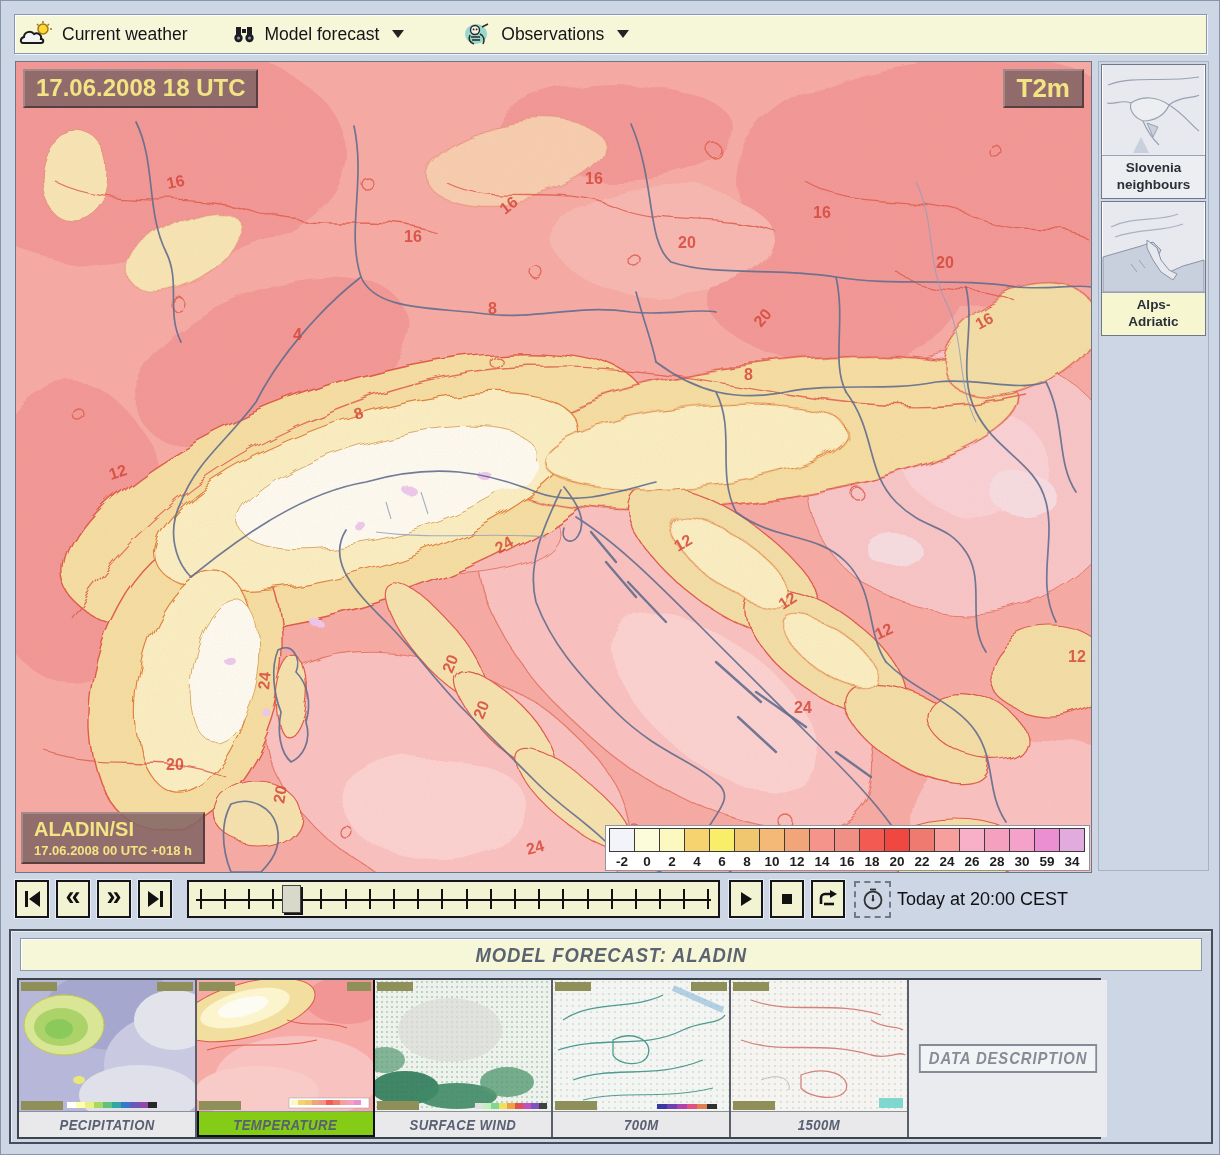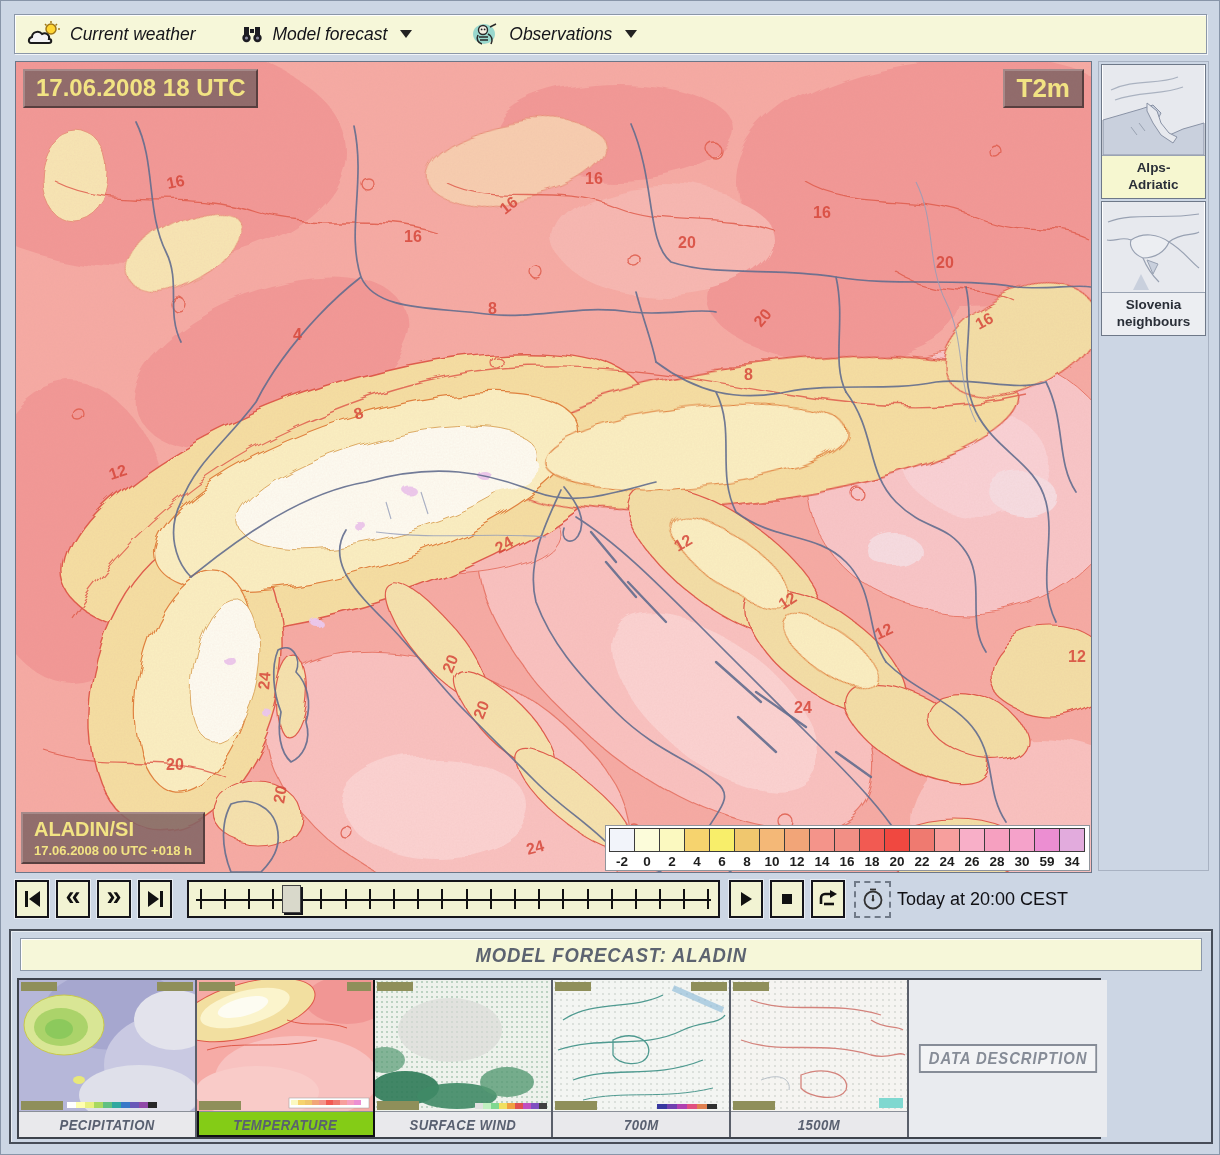--- a/index.html
+++ b/index.html
@@ -2,21 +2,21 @@
 <html><head>
 <meta charset="utf-8">
 <style>
   html,body{margin:0;padding:0;background:#ffffff;}
   .page{position:relative;width:1220px;height:1155px;background:#ccd6e4;
         font-family:"Liberation Sans",sans-serif;border:1px solid #8895a8;box-sizing:border-box;overflow:hidden;}
 
   
   .toolbar{position:absolute;left:13px;top:13px;width:1193px;height:40px;background:#f6f7d9;
            border:1px solid #8b97a8;box-shadow:inset 1px 1px 0 #ffffff,1px 1px 0 #f2f5f8;
-           display:flex;align-items:center;padding:0 12px;box-sizing:border-box;font-style:italic;}
+           display:flex;align-items:center;padding:0 4px;box-sizing:border-box;}
   .tb-item{display:flex;align-items:center;gap:9px;font-size:17.5px;color:#141419;margin-right:46px;cursor:pointer;}
   .tb-item svg{display:block;}
   .caret{width:0;height:0;border-left:6px solid transparent;border-right:6px solid transparent;
          border-top:8px solid #222;margin-left:4px;}
 
   
   .map-panel{position:absolute;left:14px;top:60px;width:1075px;height:810px;border:1px solid #6b7688;
              background:#f6aba4;overflow:hidden;}
   .map-panel svg.mainmap{position:absolute;left:0;top:0;}
   .clbl{fill:#d6473a;font-size:16px;font-weight:bold;font-family:"Liberation Sans",sans-serif;opacity:.85;}
@@ -355,40 +355,40 @@
           <div class="lbl">26</div>
           <div class="lbl">28</div>
           <div class="lbl">30</div>
           <div class="lbl">59</div>
           <div class="lbl">34</div>
         </div>
     </div>
   </div>
 
   <div class="sidebar">
-    <div class="region selected">
-      <svg class="rimg" viewBox="0 0 101 90">
-        <rect width="101" height="90" fill="#e7e9ee"></rect>
-        <path d="M0,55 L38,44 50,40 58,48 52,60 62,72 80,64 101,58 101,90 0,90 Z" fill="#c9d0dd" stroke="#8a93a6" stroke-width="1"></path>
-        <path d="M44,38 L54,46 58,58 66,68 74,72 70,78 58,70 50,58 44,46 Z" fill="#e7e9ee" stroke="#8a93a6" stroke-width="1"></path>
-        <path d="M8,25 C30,14 55,20 75,12 M12,35 C35,26 60,30 80,22" fill="none" stroke="#aab2c0" stroke-width="1.2"></path>
-        <path d="M28,62 L34,70 M36,58 L42,66" stroke="#9aa3b2" stroke-width="1"></path>
-      </svg>
-      <div class="rlbl">Alps-<br>Adriatic</div>
-    </div>
     <div class="region">
       <svg class="rimg" viewBox="0 0 101 90">
         <rect width="101" height="90" fill="#e7e9ee"></rect>
         <path d="M5,20 C30,10 60,18 96,12" fill="none" stroke="#98a1b2" stroke-width="1.2"></path>
         <path d="M28,38 C40,30 55,32 66,40 C62,50 52,56 40,56 C30,52 26,44 28,38 Z" fill="#eceef2" stroke="#98a1b2" stroke-width="1.2"></path>
         <path d="M40,56 C44,66 50,74 56,80 M66,40 C80,48 88,60 96,66 M66,40 C78,30 90,34 96,30 M28,38 C18,34 12,40 4,38" fill="none" stroke="#98a1b2" stroke-width="1.2"></path>
         <path d="M44,58 L50,72 55,62 Z" fill="#c9d0dd" stroke="#98a1b2" stroke-width="1"></path>
         <path d="M38,72 L46,88 30,88 Z" fill="#c9d0dd"></path>
       </svg>
       <div class="rlbl">Slovenia<br>neighbours</div>
+    </div>
+    <div class="region selected">
+      <svg class="rimg" viewBox="0 0 101 90">
+        <rect width="101" height="90" fill="#e7e9ee"></rect>
+        <path d="M0,55 L38,44 50,40 58,48 52,60 62,72 80,64 101,58 101,90 0,90 Z" fill="#c9d0dd" stroke="#8a93a6" stroke-width="1"></path>
+        <path d="M44,38 L54,46 58,58 66,68 74,72 70,78 58,70 50,58 44,46 Z" fill="#e7e9ee" stroke="#8a93a6" stroke-width="1"></path>
+        <path d="M8,25 C30,14 55,20 75,12 M12,35 C35,26 60,30 80,22" fill="none" stroke="#aab2c0" stroke-width="1.2"></path>
+        <path d="M28,62 L34,70 M36,58 L42,66" stroke="#9aa3b2" stroke-width="1"></path>
+      </svg>
+      <div class="rlbl">Alps-<br>Adriatic</div>
     </div>
   </div>
 
   <div class="controls">
     <div class="ctl-btn">
       <svg width="19" height="18" viewBox="0 0 19 18">
         <rect x="2" y="1" width="3" height="16" fill="#111"></rect>
           <path d="M17,1 L6,9 L17,17 Z" fill="#111"></path>
       </svg>
     </div>

